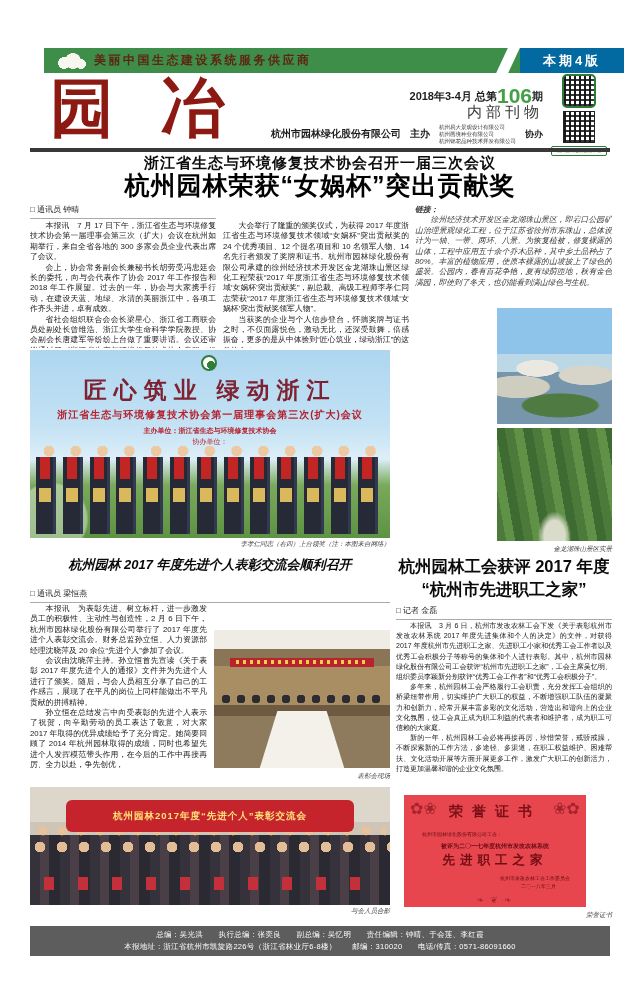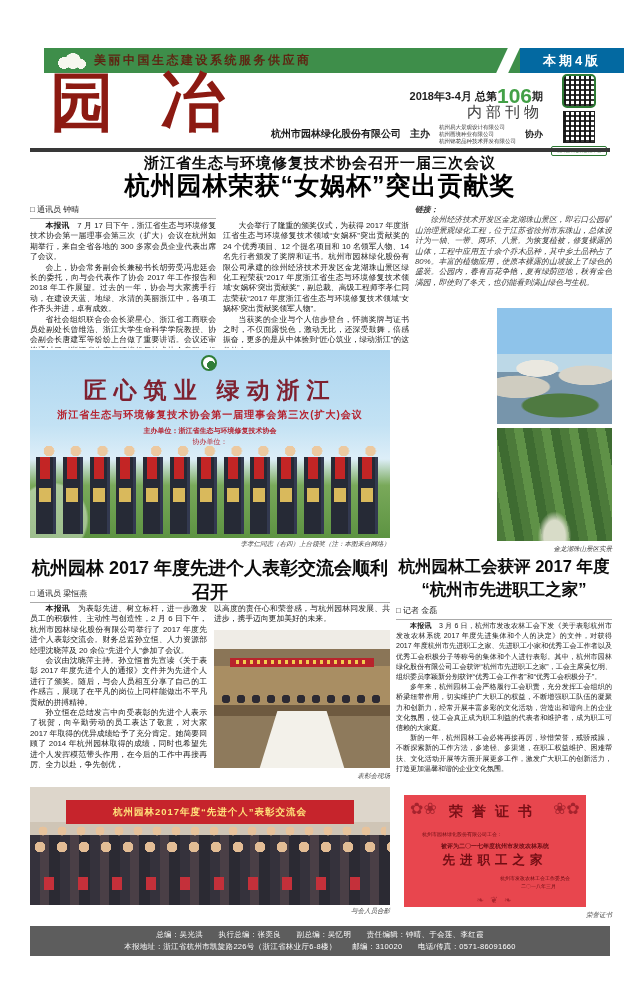--- a/index.html
+++ b/index.html
@@ -11,21 +11,21 @@
   .band-logo{width:30px;height:18px;margin-left:12px;flex:none;background:
      radial-gradient(circle 6px at 8px 11px,#f7f7ef 97%,rgba(0,0,0,0)),
      radial-gradient(circle 8px at 17px 9px,#f7f7ef 97%,rgba(0,0,0,0)),
      radial-gradient(circle 5px at 25px 12px,#f7f7ef 97%,rgba(0,0,0,0));}
   .band-slogan{margin-left:8px;font-size:12px;font-weight:bold;color:#5e2512;letter-spacing:2.5px;white-space:nowrap;}
   .band-slash{position:absolute;right:110px;top:0;width:12px;height:25px;background:#fff;transform:skewX(-25deg);}
   .band-badge{position:absolute;right:0;top:0;width:104px;height:25px;background:#0369a1;color:#fff;
      font-size:13px;font-weight:bold;letter-spacing:3px;display:flex;align-items:center;justify-content:center;}
 
   
-  .mast-title{position:absolute;left:50px;top:64px;width:350px;height:78px;line-height:78px;
+  .mast-title{position:absolute;left:50px;top:70px;width:350px;height:78px;line-height:78px;
      font-family:"Liberation Serif","DejaVu Serif",serif;font-weight:bold;font-size:64px;color:#8c1a12;
      letter-spacing:46px;white-space:nowrap;}
   .issue-line{position:absolute;right:97px;top:84px;text-align:right;white-space:nowrap;}
   .issue-pre{font-size:11px;font-weight:bold;color:#1d1d1d;}
   .issue-num{font-size:21px;font-weight:bold;color:#43a047;vertical-align:-3px;}
   .issue-suf{font-size:11px;font-weight:bold;color:#1d1d1d;}
   .pub-type{position:absolute;right:97px;top:103px;font-size:15px;color:#3c3c3c;letter-spacing:4px;margin-left:12px;}
   .pub-row{position:absolute;right:97px;top:124px;display:flex;align-items:center;gap:9px;justify-content:center;}
   .publisher{font-size:10px;font-weight:bold;color:#1d1d1d;white-space:nowrap;}
   .pub-role{font-size:10px;font-weight:bold;color:#1d1d1d;}
@@ -43,21 +43,21 @@
 
   .rule{position:absolute;left:30px;top:148px;width:580px;height:4px;background:#383838;}
 
   
   .a1-kicker{position:absolute;left:30px;top:154px;width:580px;text-align:center;font-size:15px;font-weight:bold;color:#0d0d0d;letter-spacing:1px;}
   .a1-head{position:absolute;left:30px;top:169px;width:580px;text-align:center;font-size:25px;font-weight:900;color:#000;letter-spacing:1px;}
   .byline{font-size:8px;color:#222;border-bottom:1px solid #aaa;padding-bottom:3px;}
   .a1-byline{position:absolute;left:30px;top:204px;width:186px;}
   .bodytext{font-size:7.8px;line-height:10.4px;text-align:justify;color:#191919;overflow:hidden;}
   .bodytext p{margin:0;text-indent:2em;}
-  .lead{font-weight:bold;}
+  .lead{font-weight:normal;}
   .a1c{position:absolute;top:221px;height:127px;}
   .a1c1{left:30px;width:186px;}
   .a1c2{left:223px;width:186px;}
   .a1c3{left:415px;top:205px;width:197px;height:100px;font-style:italic;color:#3a3a3a;}
   .link-label{font-weight:bold;text-indent:0 !important;}
 
   
   .conf{position:absolute;left:30px;top:350px;width:360px;height:188px;overflow:hidden;background:
      radial-gradient(circle 60px at 6% 90%,rgba(255,255,255,.4) 58%,rgba(255,255,255,0) 62%),
      linear-gradient(180deg,#aed6f0 0%,#c3e2f4 40%,#ddeef8 58%,#79a95a 72%,#5d9342 100%);}
@@ -85,40 +85,40 @@
      radial-gradient(ellipse 40px 14px at 78% 58%,#d7d4c9 68%,rgba(0,0,0,0) 72%),
      radial-gradient(ellipse 46px 16px at 18% 68%,#cfccc0 68%,rgba(0,0,0,0) 72%),
      radial-gradient(ellipse 64px 20px at 55% 84%,#4f7a41 58%,rgba(0,0,0,0) 62%),
      linear-gradient(180deg,#8ec3ea 0 40%,#bcd8e7 40% 55%,#7795ab 55% 100%);}
   .nat2{position:absolute;left:497px;top:428px;width:115px;height:113px;background:
      radial-gradient(ellipse 28px 42px at 50% 96%,#d8dcc8 38%,rgba(0,0,0,0) 60%),
      repeating-linear-gradient(80deg,#4c7a3a 0 9px,#5f9147 9px 18px,#3e6b31 18px 27px);}
   .nat-cap{position:absolute;left:450px;top:545px;width:162px;}
 
   
-  .a2-head{position:absolute;left:30px;top:556px;width:360px;text-align:center;font-size:18px;font-weight:bold;color:#0a0a0a;}
+  .a2-head{position:absolute;left:30px;top:556px;width:360px;text-align:center;font-size:13px;font-weight:bold;color:#0a0a0a;font-style:italic;}
   .a2-byline{position:absolute;left:30px;top:588px;width:360px;}
   .a2c1{position:absolute;left:30px;top:604px;width:177px;height:180px;}
   .a2c2{position:absolute;left:214px;top:604px;width:176px;height:24px;}
   .a2c2 p{text-indent:0;}
   .meet{position:absolute;left:214px;top:630px;width:176px;height:138px;overflow:hidden;background:
      linear-gradient(180deg,#efece6 0 14%,#8a7557 14% 26%,#a98e63 26% 54%,#6e5a40 54% 62%,#8e7a5c 62% 100%);}
   .meet-banner{position:absolute;left:9%;right:9%;top:20%;height:9px;background:#b8242c;}
   .meet-banner:after{content:"";position:absolute;left:6px;right:6px;top:2.5px;height:4px;
      background:repeating-linear-gradient(90deg,#f2cc4e 0 3px,rgba(0,0,0,0) 3px 7px);}
   .meet-table{position:absolute;left:0;right:0;bottom:0;height:46%;
      background:#f3f1ea;clip-path:polygon(26% 100%,74% 100%,64% 10%,36% 10%);}
   .meet-people{position:absolute;left:2%;right:2%;top:44%;height:26%;
      background:radial-gradient(circle 4.5px at 8px 8px,#2c2a33 94%,rgba(0,0,0,0));background-size:15px 16px;background-repeat:repeat-x;}
   .meet-cap{position:absolute;left:214px;top:772px;width:176px;}
 
   .gp{position:absolute;left:30px;top:787px;width:360px;height:118px;overflow:hidden;
      background:linear-gradient(180deg,#ddd6cb 0 30%,#cfc5b6 30% 100%);}
-  .gp-banner{position:absolute;left:36px;right:36px;top:13px;height:24px;background:#c6242c;color:#ffe27a;
-     font-size:9.5px;font-weight:bold;display:flex;align-items:center;justify-content:center;letter-spacing:1px;white-space:nowrap;}
+  .gp-banner{position:absolute;left:36px;right:36px;top:13px;height:32px;background:#c6242c;color:#ffe27a;
+     font-size:9.5px;font-weight:bold;display:flex;align-items:center;justify-content:center;letter-spacing:1px;white-space:nowrap;border-radius:6px;}
   .gp-heads1{position:absolute;left:4px;right:4px;top:38px;height:12px;
      background:radial-gradient(circle 4.6px at 9px 6px,#e7c39c 95%,rgba(0,0,0,0));background-size:19px 12px;background-repeat:repeat-x;}
   .gp-heads2{position:absolute;left:0;right:0;top:53px;height:14px;
      background:radial-gradient(circle 5.4px at 10px 7px,#e3bd95 95%,rgba(0,0,0,0));background-size:22px 14px;background-repeat:repeat-x;}
   .gp-bodies{position:absolute;left:0;right:0;top:48px;bottom:0;
      background:repeating-linear-gradient(90deg,#35323c 0 10px,#4a3f46 10px 19px,#2b2a33 19px 30px);}
   .gp-certs{position:absolute;left:8px;right:8px;top:90px;height:13px;
      background:repeating-linear-gradient(90deg,rgba(0,0,0,0) 0 6px,#c4303a 6px 16px,rgba(0,0,0,0) 16px 34px);}
   .gp-cap{position:absolute;left:30px;top:907px;width:360px;}
 
@@ -215,23 +215,20 @@
   <div class="nat2"></div>
   <div class="caption nat-cap">金龙湖珠山景区实景</div>
 
   <div class="a2-head">杭州园林 2017 年度先进个人表彰交流会顺利召开</div>
   <div class="byline a2-byline">□ 通讯员 梁恒燕</div>
   <div class="bodytext a2c1">
     <p><b class="lead">本报讯　</b><span>为表彰先进、树立标杆，进一步激发员工的积极性、主动性与创造性，2 月 6 日下午，杭州市园林绿化股份有限公司举行了 2017 年度先进个人表彰交流会。财务总监孙立恒、人力资源部经理沈晓萍及 20 余位“先进个人”参加了会议。</span></p>
     <p>会议由沈晓萍主持。孙立恒首先宣读《关于表彰 2017 年度先进个人的通报》文件并为先进个人进行了颁奖。随后，与会人员相互分享了自己的工作感言，展现了在平凡的岗位上同样能做出不平凡贡献的拼搏精神。</p>
     <p>孙立恒在总结发言中向受表彰的先进个人表示了祝贺，向辛勤劳动的员工表达了敬意，对大家 2017 年取得的优异成绩给予了充分肯定。她简要回顾了 2014 年杭州园林取得的成绩，同时也希望先进个人发挥模范带头作用，在今后的工作中再接再厉、全力以赴，争先创优，</p>
   </div>
-  <div class="bodytext a2c2">
-    <p>以高度的责任心和荣誉感，与杭州园林同发展、共进步，携手迈向更加美好的未来。</p>
-  </div>
 
   <div class="meet">
     <div class="meet-banner"></div>
     <div class="meet-people"></div>
     <div class="meet-table"></div>
   </div>
   <div class="caption meet-cap">表彰会现场</div>
 
   <div class="gp">
     <div class="gp-bodies"></div>

